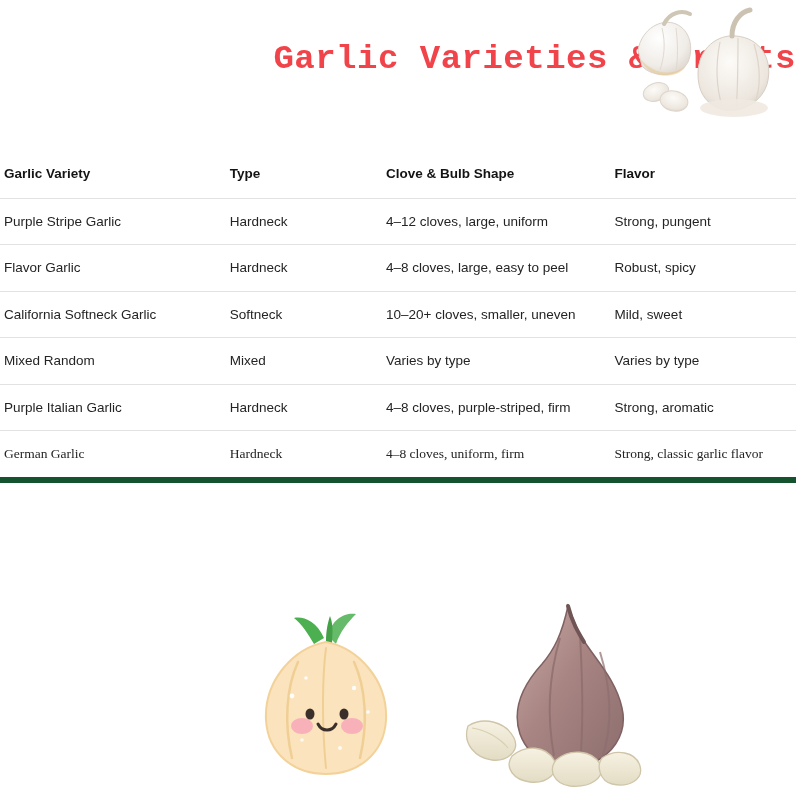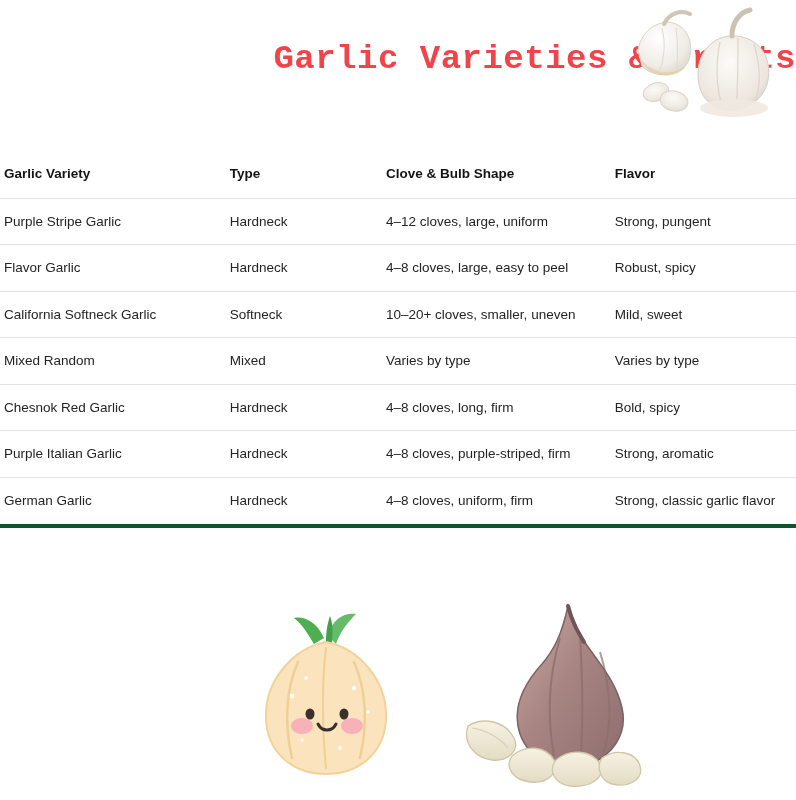--- a/index.html
+++ b/index.html
@@ -55,21 +55,21 @@
     padding-top: 6px;
     padding-bottom: 14px;
   }
   .table td {
     color: #242424;
   }
   .col-0 { width: 228px; padding-left: 4px !important; }
   .col-1 { width: 152px; }
   .col-2 { width: 232px; }
   .col-3 { width: 180px; }
-  .table tbody tr:last-child td { border-bottom: 4px solid #14532d; }
+  .table tbody tr:last-child td { border-bottom: 6px solid #14532d; font-family: Liberation Serif, serif; }
 
   
   .art {
     position: absolute;
     pointer-events: none;
   }
   .art-topright { top: 0px; right: 6px; width: 170px; height: 130px; }
   .art-kawaii   { left: 236px; top: 608px; width: 180px; height: 180px; }
   .art-bulb     { left: 450px; top: 598px; width: 230px; height: 195px; }
 </style>
@@ -143,26 +143,20 @@
       <td class="col-2">10–20+ cloves, smaller, uneven</td>
       <td class="col-3">Mild, sweet</td>
     </tr>
     <tr>
       <td class="col-0">Mixed Random</td>
       <td class="col-1">Mixed</td>
       <td class="col-2">Varies by type</td>
       <td class="col-3">Varies by type</td>
     </tr>
     <tr>
-      <td class="col-0">Chesnok Red Garlic</td>
-      <td class="col-1">Hardneck</td>
-      <td class="col-2">4–8 cloves, long, firm</td>
-      <td class="col-3">Bold, spicy</td>
-    </tr>
-    <tr>
       <td class="col-0">Purple Italian Garlic</td>
       <td class="col-1">Hardneck</td>
       <td class="col-2">4–8 cloves, purple-striped, firm</td>
       <td class="col-3">Strong, aromatic</td>
     </tr>
     <tr>
       <td class="col-0">German Garlic</td>
       <td class="col-1">Hardneck</td>
       <td class="col-2">4–8 cloves, uniform, firm</td>
       <td class="col-3">Strong, classic garlic flavor</td>

